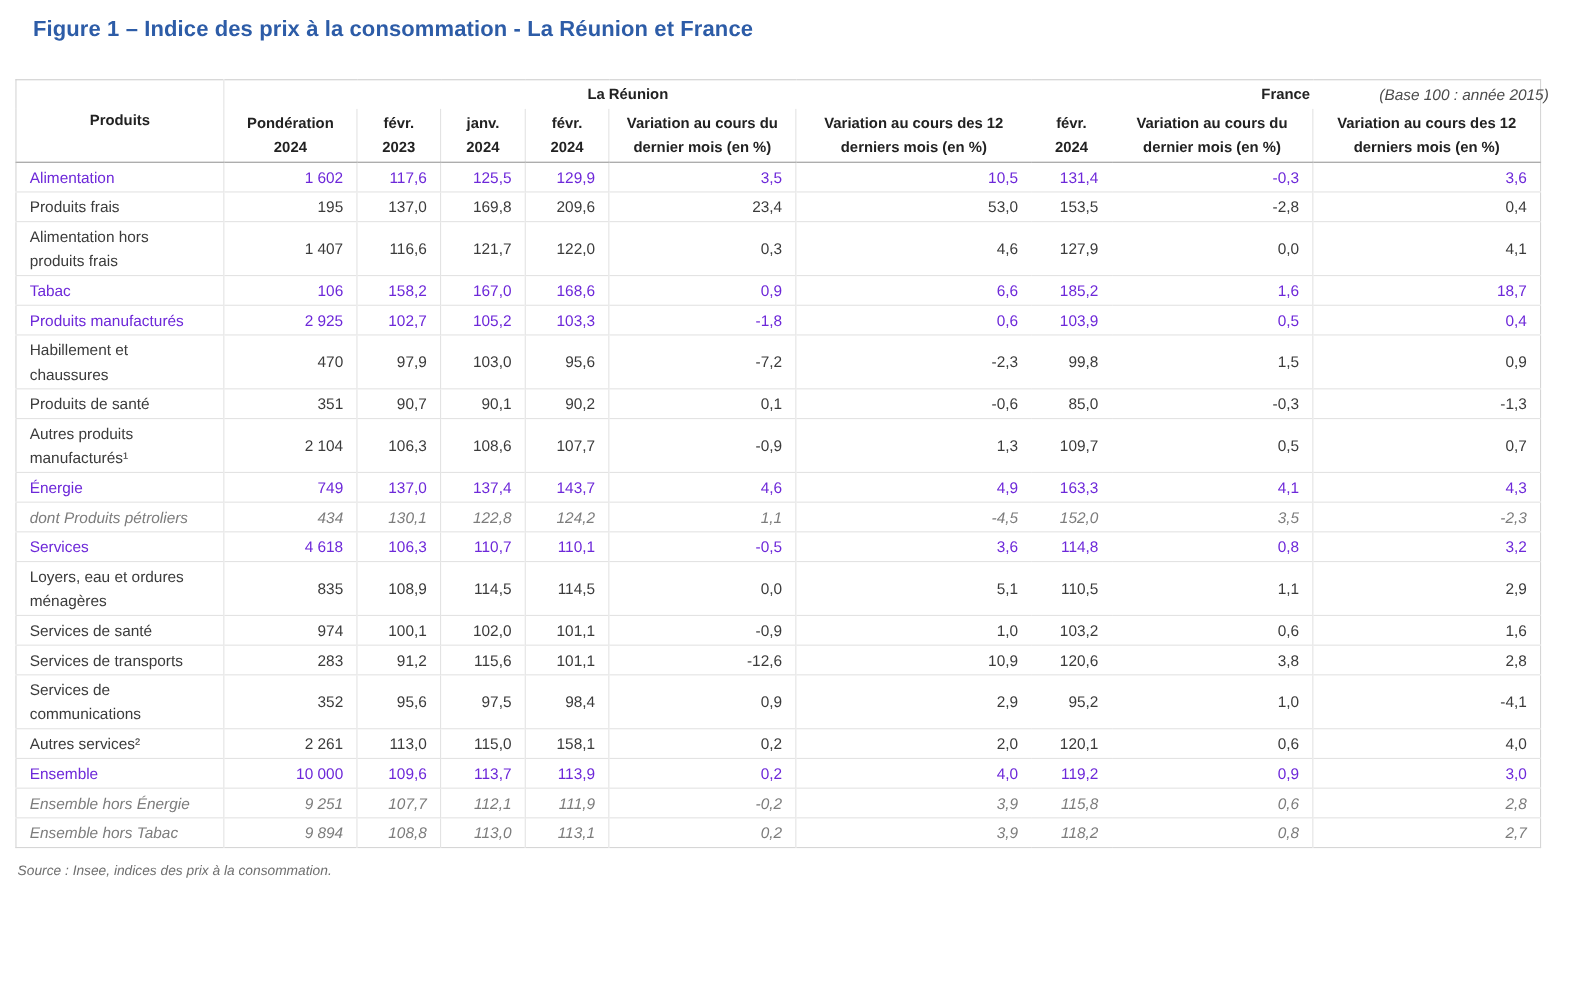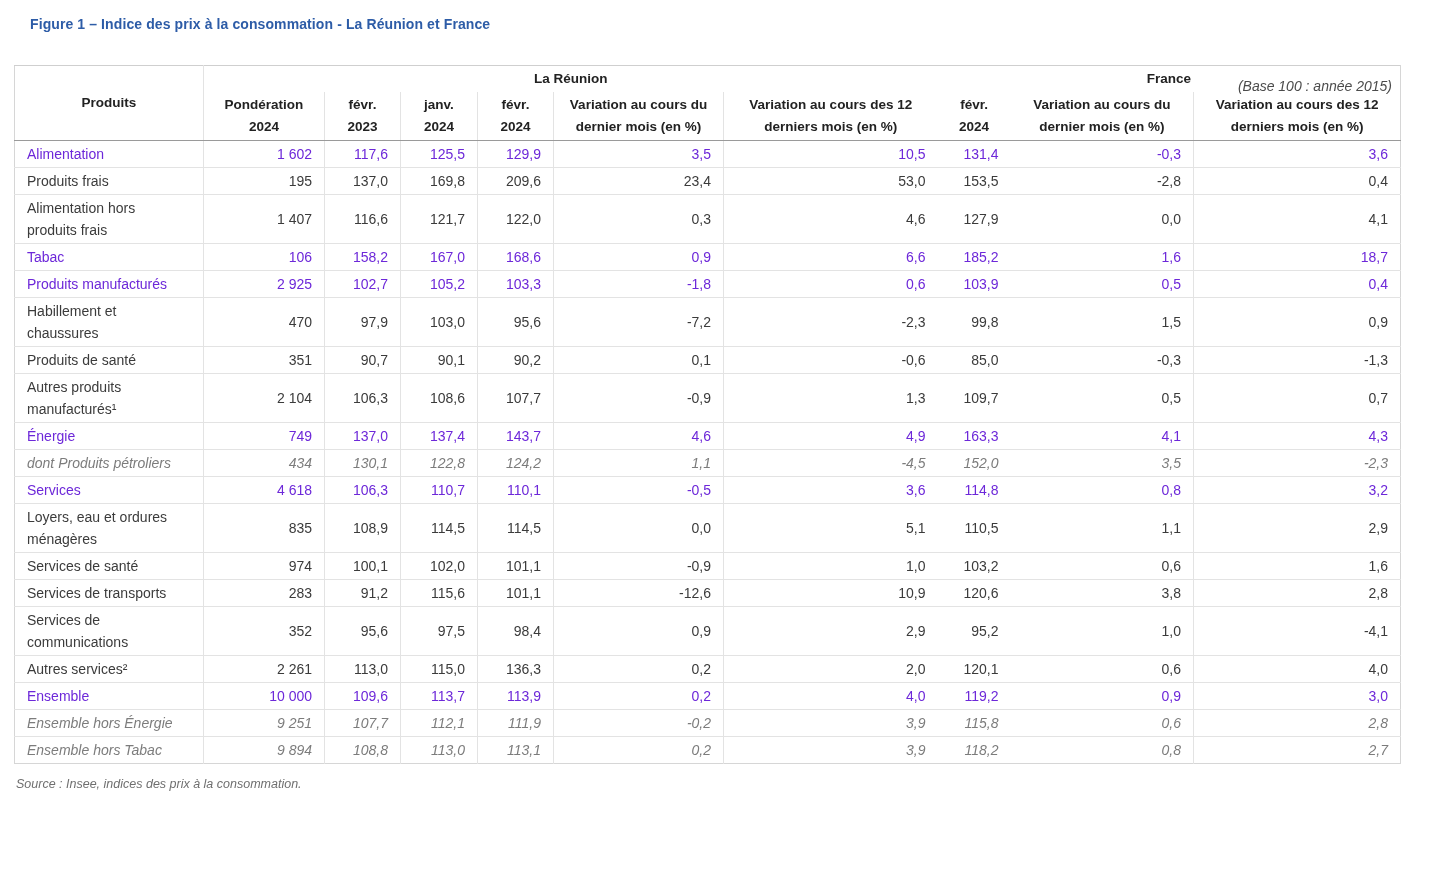--- a/index.html
+++ b/index.html
@@ -8,29 +8,29 @@
     background: #ffffff;
     width: 1442px;
     height: 896px;
     overflow: hidden;
     font-family: "Liberation Sans", "DejaVu Sans", sans-serif;
   }
   .page { position: relative; width: 1442px; height: 896px; background: #fff; }
 
   .title {
     margin: 16px 0 0 30px;
-    font-size: 14px;
+    font-size: 20px;
     font-weight: 700;
     color: #2d5ca7;
     letter-spacing: 0.1px;
   }
   .base-note {
     position: absolute;
     top: 62px;
-    right: 50px;
+    right: 34px;
     font-size: 14px;
     font-style: italic;
     color: #4b4b4b;
   }
 
   table.cpi {
     margin: 33px 0 0 14px;
     border-collapse: collapse;
     table-layout: fixed;
     width: 1386px;
@@ -303,21 +303,21 @@
           <td class="td-num">2,9</td>
           <td class="td-num">95,2</td>
           <td class="td-num bR">1,0</td>
           <td class="td-num">-4,1</td>
         </tr>
         <tr class="r-normal">
           <td class="td-label bR">Autres services²</td>
           <td class="td-num bR">2 261</td>
           <td class="td-num bR">113,0</td>
           <td class="td-num bR">115,0</td>
-          <td class="td-num bR">136,3</td>
+          <td class="td-num bR">158,1</td>
           <td class="td-num bR">0,2</td>
           <td class="td-num">2,0</td>
           <td class="td-num">120,1</td>
           <td class="td-num bR">0,6</td>
           <td class="td-num">4,0</td>
         </tr>
         <tr class="r-bold">
           <td class="td-label bR">Ensemble</td>
           <td class="td-num bR">10 000</td>
           <td class="td-num bR">109,6</td>

